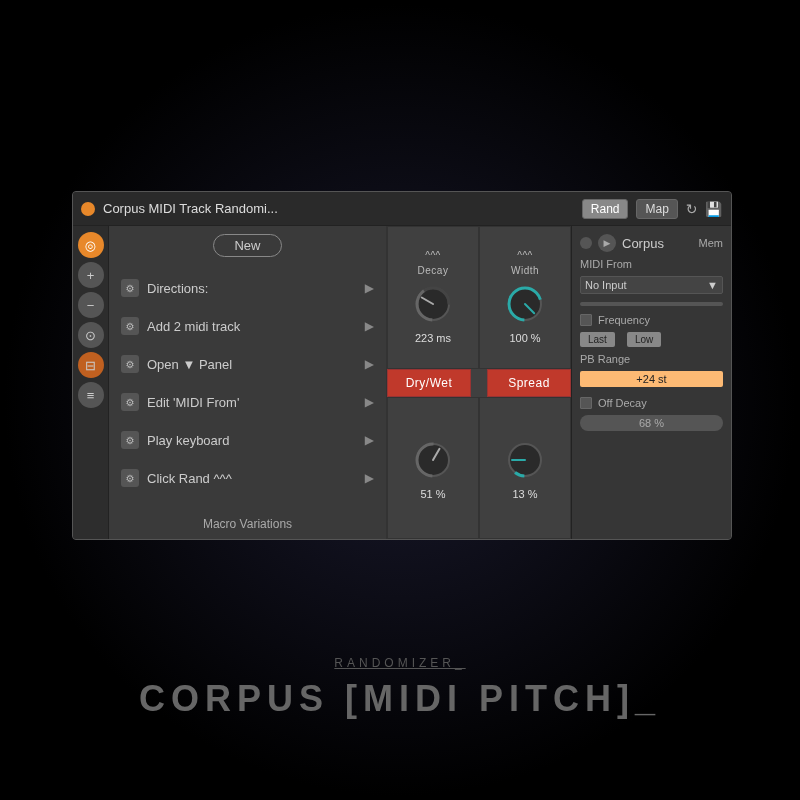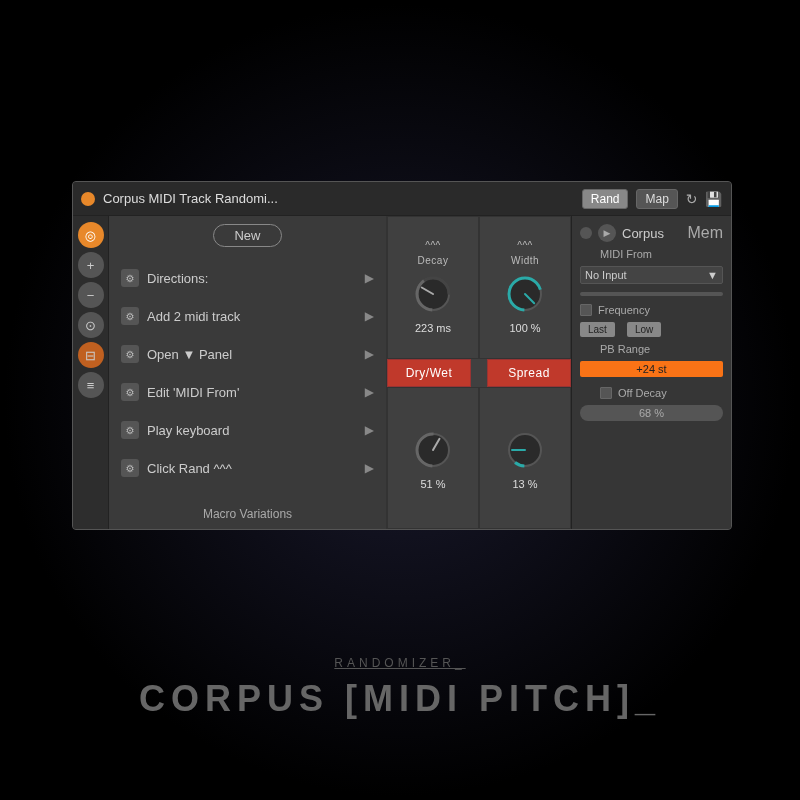--- a/index.html
+++ b/index.html
@@ -14,21 +14,21 @@
     }
 
     .bg-radial {
       position: absolute;
       top: 0; left: 0; right: 0; bottom: 0;
       background: radial-gradient(ellipse at center, #1a1a2e 0%, #000 70%);
     }
 
     .main-container {
       position: absolute;
-      top: 181px;
+      top: 191px;
       left: 72px;
       width: 660px;
     }
 
     
     .plugin-window {
       background: #3a3a3a;
       border-radius: 4px;
       overflow: hidden;
       display: flex;
@@ -252,21 +252,20 @@
     }
 
     .corpus-title {
       color: #ccc;
       font-size: 13px;
     }
 
     .corpus-label {
       color: #aaa;
       font-size: 11px;
-      margin-left: 20px;
     }
 
     .corpus-select {
       background: #444;
       border: 1px solid #555;
       color: #ccc;
       font-size: 11px;
       padding: 2px 4px;
       border-radius: 2px;
       width: 100%;
@@ -307,21 +306,21 @@
     .corpus-btn {
       background: #888;
       color: #222;
       font-size: 10px;
       padding: 2px 8px;
       border-radius: 2px;
       cursor: pointer;
     }
 
     .corpus-field {
-      background: #f97316;
+      background: #fdba74;
       color: #222;
       font-size: 11px;
       padding: 2px 4px;
       border-radius: 2px;
       text-align: center;
     }
 
     .corpus-gray-field {
       background: #555;
       color: #aaa;
@@ -480,21 +479,21 @@
             <div class="knob-value">13 %</div>
           </div>
         </div>
       </div>
 
       <div class="corpus-panel">
         <div class="corpus-header">
           <div class="corpus-dot"></div>
           <div class="corpus-play">▶</div>
           <span class="corpus-title">Corpus</span>
-          <span style="color:#aaa; font-size:16px; margin-left:auto;">Mem</span>
+          <span style="color:#aaa; font-size:11px; margin-left:auto;">Mem</span>
         </div>
 
         <div class="corpus-label">MIDI From</div>
         <div class="corpus-select">
           <span>No Input</span>
           <span>▼</span>
         </div>
 
         <div class="corpus-bar"></div>
 

